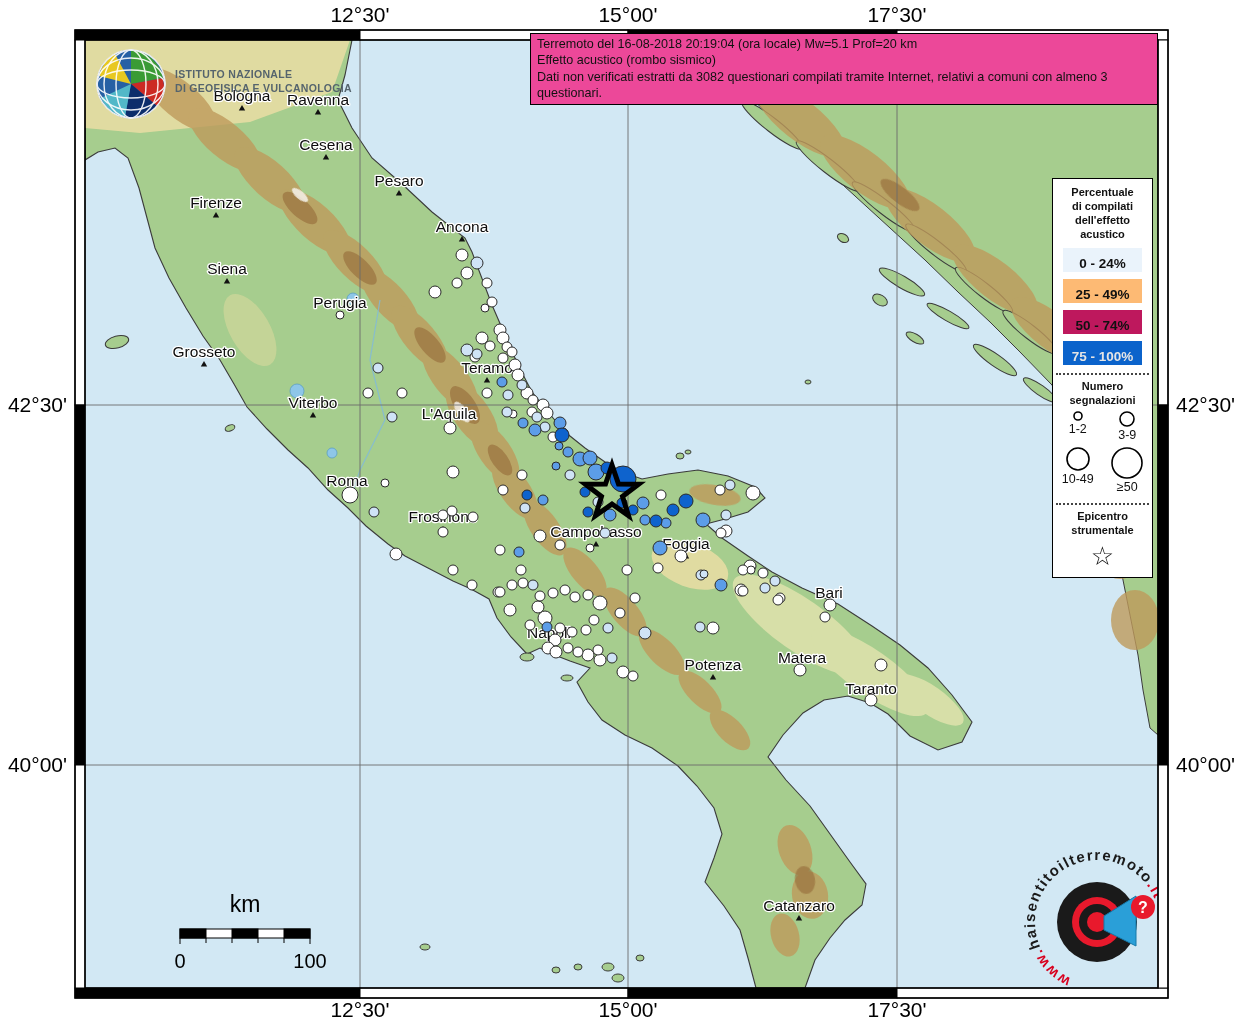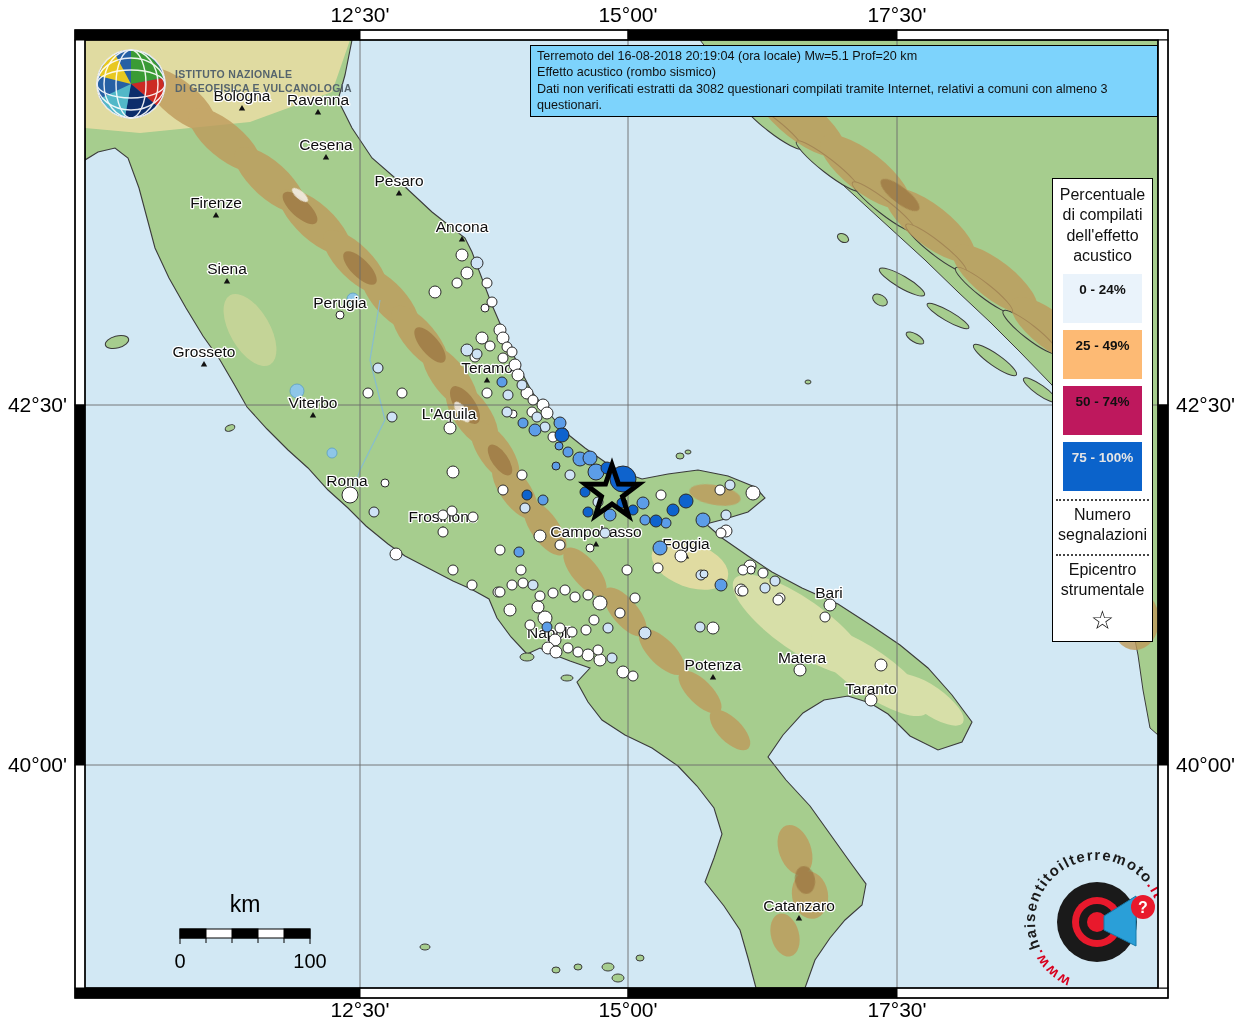--- a/index.html
+++ b/index.html
@@ -1,28 +1,28 @@
 <!DOCTYPE html>
 <html><head>
 <meta charset="utf-8">
 <style>
   html,body{margin:0;padding:0;background:#ffffff;}
   .canvas{position:relative;width:1254px;height:1024px;background:#ffffff;overflow:hidden;
           font-family:"Liberation Sans",sans-serif;}
   svg text{font-family:"Liberation Sans",sans-serif;}
   .axis-label{font-size:21px;fill:#000;}
   .city-label{font-size:15.5px;fill:#0d0d0d;paint-order:stroke;stroke:#ffffff;stroke-width:2.6px;stroke-linejoin:round;}
-  .title-box{position:absolute;left:530px;top:45px;width:628px;box-sizing:border-box;
-             background:#7dd3fc;border:1.2px solid #000;padding:2px 6px 3px;
+  .title-box{position:absolute;left:530px;top:33px;width:628px;box-sizing:border-box;
+             background:#ec4899;border:1.2px solid #000;padding:2px 6px 3px;
              font-size:12.6px;line-height:1.3;color:#111;}
   .legend{position:absolute;left:1052px;top:178px;width:101px;box-sizing:border-box;
           background:#ffffff;border:1.5px solid #000;text-align:center;
           padding:6px 0 8px;color:#111;}
-  .legend .ltitle{font-size:16px;font-weight:normal;line-height:1.28;}
-  .swatch{width:79px;height:49px;margin:7px auto 0;font-size:13.5px;font-weight:bold;
+  .legend .ltitle{font-size:11px;font-weight:bold;line-height:1.28;}
+  .swatch{width:79px;height:24px;margin:7px auto 0;font-size:13.5px;font-weight:bold;
           line-height:31px;color:#111;}
   .divider{border-top:2px dotted #444;margin:8px 3px 4px;}
   .sizes-grid{display:grid;grid-template-columns:1fr 1fr;row-gap:2px;margin-top:2px;}
   .size-cell svg{display:block;margin:0 auto;}
   .size-label{font-size:12.5px;font-weight:normal;line-height:1.1;}
   .star-glyph{font-size:26px;font-weight:normal;line-height:1;margin-top:6px;}
   .wm-text{font-size:15px;font-weight:bold;letter-spacing:1.5px;}
 </style>
 </head>
 <body>
@@ -460,20 +460,46 @@
         <div class="swatch" style="background: rgb(234, 243, 251);">0 - 24%</div>
         <div class="swatch" style="background: #fdba74;">25 - 49%</div>
         <div class="swatch" style="background: #be185d;">50 - 74%</div>
         <div class="swatch" style="background: rgb(11, 99, 203); color: #e5e5e5;">75 - 100%</div>
       </div>
   <div class="divider"></div>
   <div class="ltitle">
     <div>Numero</div>
     <div>segnalazioni</div>
   </div>
+  <div class="sizes-grid" id="legend-sizes">
+        <div class="size-cell">
+          <svg width="42" height="14">
+            <circle cx="21" cy="7" r="4" fill="#fff" stroke="#000" stroke-width="1.6"></circle>
+          </svg>
+          <div class="size-label">1-2</div>
+        </div>
+        <div class="size-cell">
+          <svg width="42" height="20">
+            <circle cx="21" cy="10" r="7" fill="#fff" stroke="#000" stroke-width="1.6"></circle>
+          </svg>
+          <div class="size-label">3-9</div>
+        </div>
+        <div class="size-cell">
+          <svg width="42" height="28">
+            <circle cx="21" cy="14" r="11" fill="#fff" stroke="#000" stroke-width="1.6"></circle>
+          </svg>
+          <div class="size-label">10-49</div>
+        </div>
+        <div class="size-cell">
+          <svg width="42" height="36">
+            <circle cx="21" cy="18" r="15" fill="#fff" stroke="#000" stroke-width="1.6"></circle>
+          </svg>
+          <div class="size-label">≥50</div>
+        </div>
+      </div>
   <div class="divider"></div>
   <div class="ltitle">
     <div>Epicentro</div>
     <div>strumentale</div>
   </div>
   <div class="star-glyph">☆</div>
 </div>
 
 </div>
 

